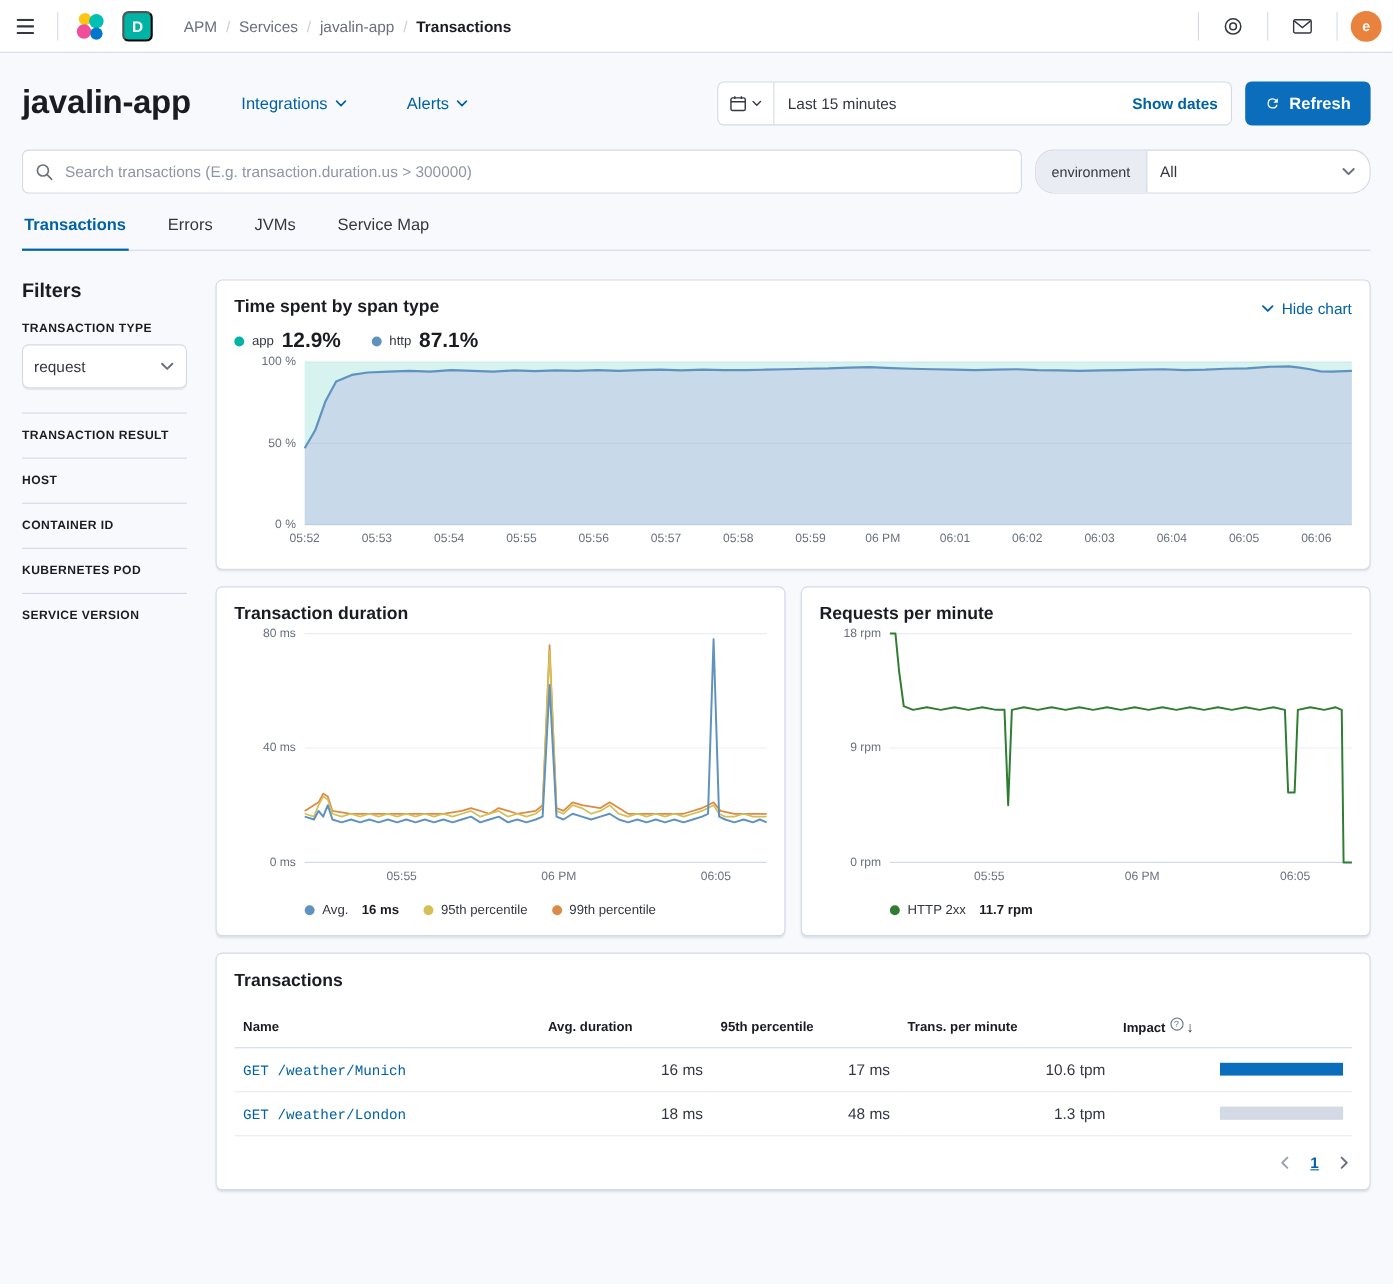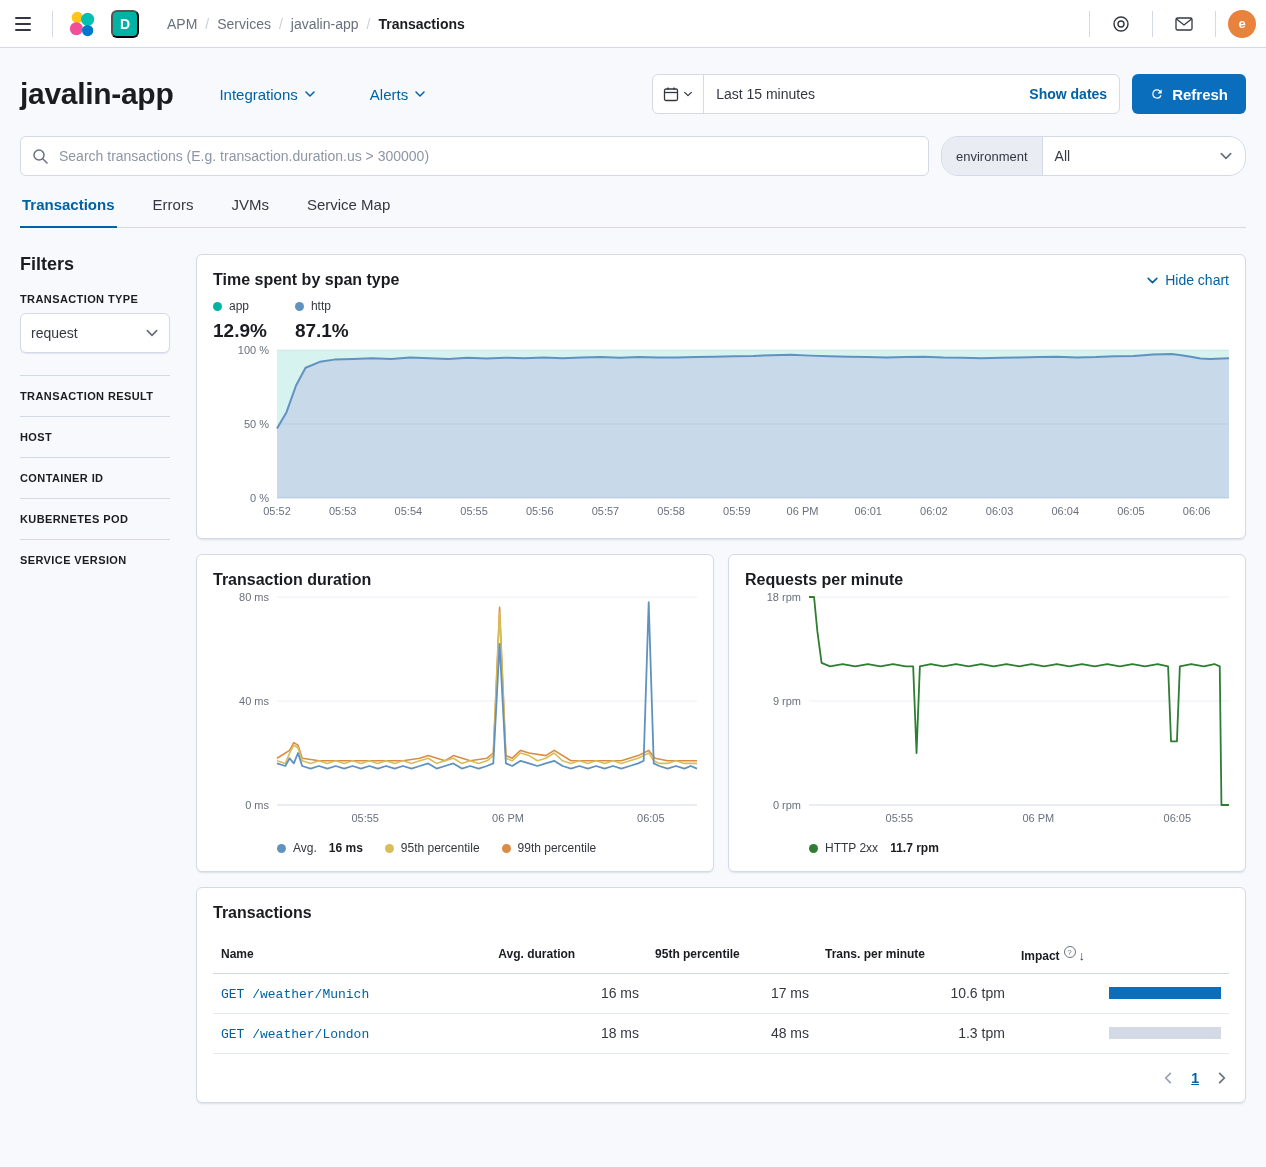--- a/index.html
+++ b/index.html
@@ -59,21 +59,21 @@
   
   .panel{background:#fff;border:1px solid #d3dae6;border-radius:6px;padding:16px;box-shadow:0 2px 2px -1px rgba(152,162,179,.3)}
   .panel-head{display:flex;align-items:center;justify-content:space-between}
   .panel-title{font-size:16px;font-weight:700;color:#1a1c21}
   .hide-chart{display:flex;align-items:center;gap:6px;color:#0061a4;font-size:14px;text-decoration:none}
   .panel-row{display:flex;gap:14px}
   .panel-row .panel{flex:1;min-width:0}
 
   
   .legend-cols{display:flex;gap:28px;margin:10px 0 4px}
-  .legend-col{display:flex;flex-direction:column;gap:7px}
+  .legend-col{display:flex;gap:7px}
   .legend-item{display:flex;align-items:center;gap:7px;font-size:12px;color:#343741}
   .dot{width:9px;height:9px;border-radius:50%;display:inline-block;flex-shrink:0}
   .legend-pct{font-size:19px;font-weight:700;color:#1a1c21}
   .legend-row{display:flex;gap:22px;margin:12px 0 0 64px;font-size:12px;color:#69707d}
   .legend-row .lval{color:#1a1c21;margin-left:5px}
 
   
   .chart{display:grid;grid-template-columns:56px 1fr;grid-template-rows:1fr 24px;column-gap:8px;margin-top:8px}
   .chart-tall{height:172px}
   .chart-med{height:232px}

